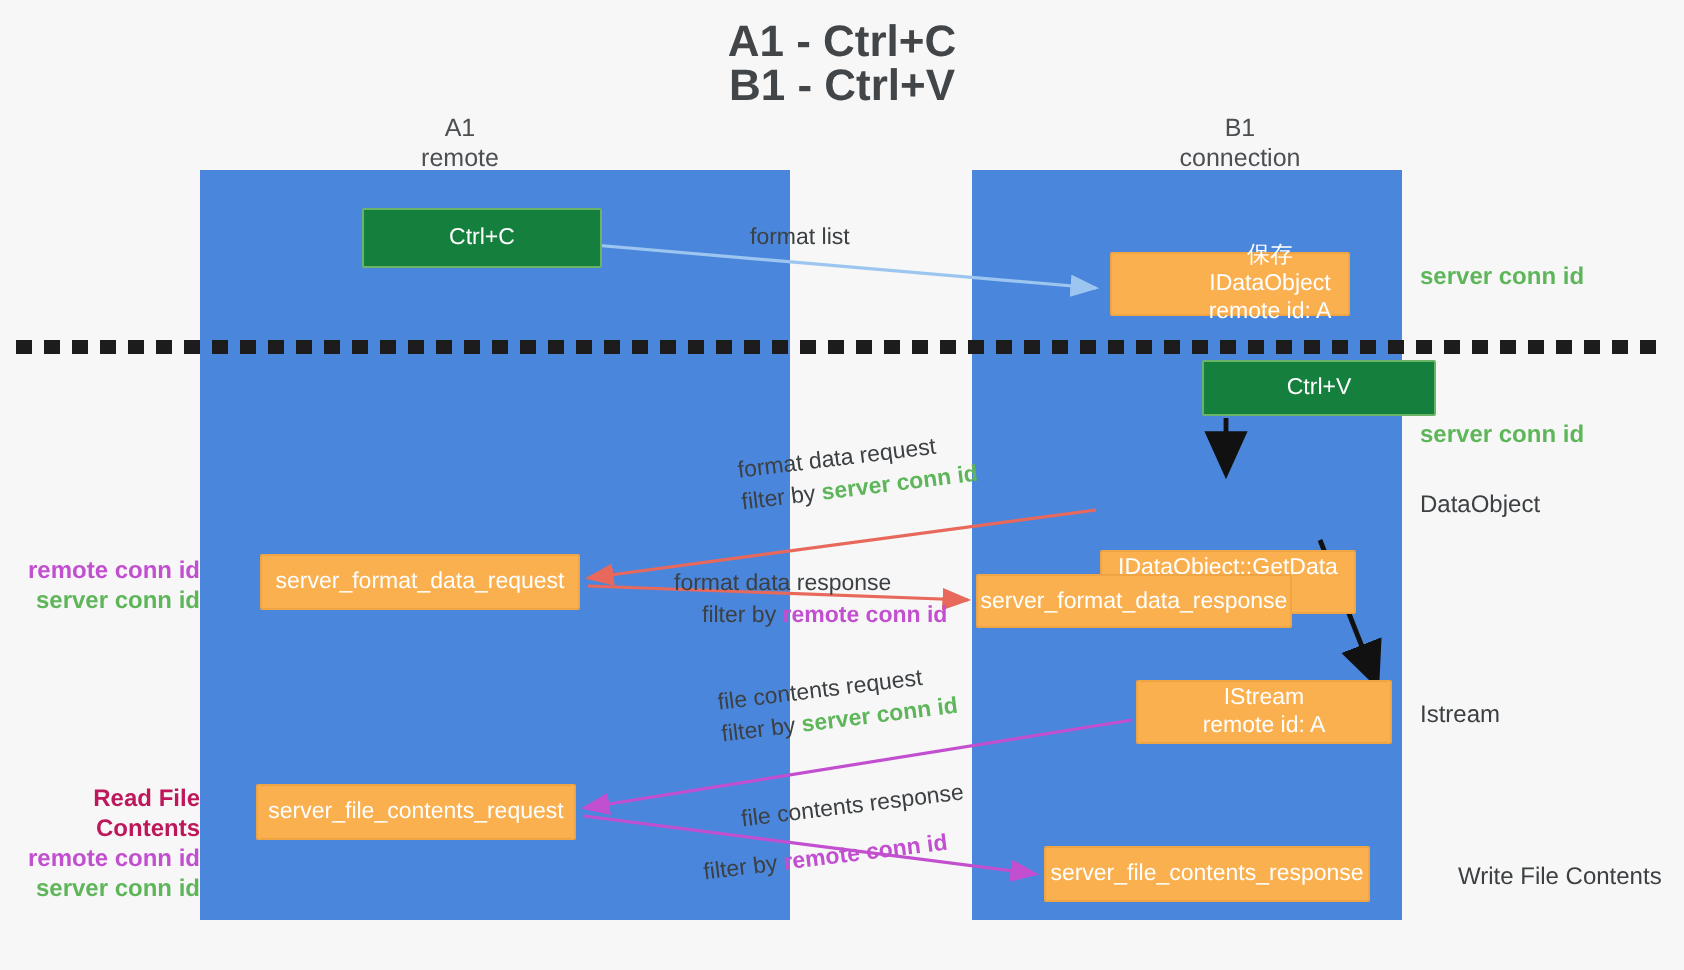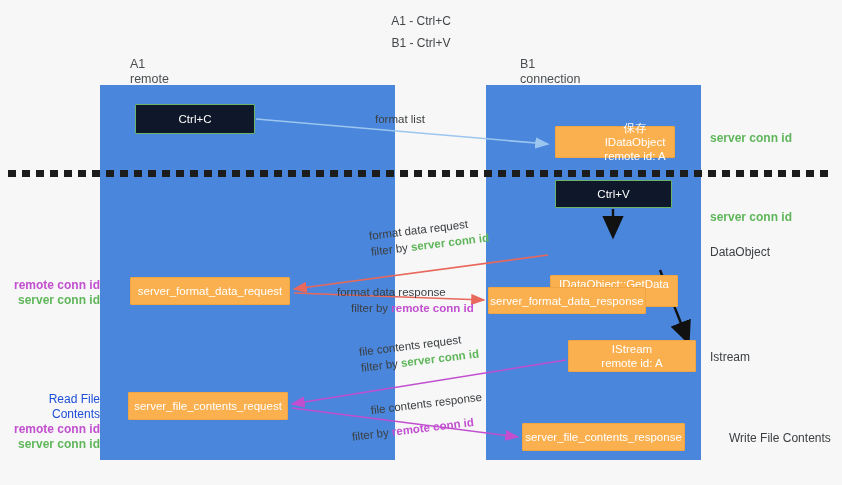--- a/index.html
+++ b/index.html
@@ -20,27 +20,29 @@
     inset: 0;
     width: 842px;
     height: 485px;
   }
   .abs { position: absolute; }
 
   
   #title-block {
     left: 0; top: 10px; width: 842px;
     text-align: center;
-    font-size: 12px;
+    font-size: 22px;
     line-height: 22px;
     color: #434649;
+    font-weight: bold;
   }
 
   
   .col-header {
+    text-align: center;
     font-size: 12.5px;
     line-height: 15px;
     color: #4b4f52;
   }
   #hdr-a1 { left: 130px; top: 57px; width: 200px; }
   #hdr-b1 { left: 520px; top: 57px; width: 200px; }
 
   
   .lane {
     background: #4a86dc;
@@ -63,21 +65,21 @@
     display: flex;
     flex-direction: column;
     align-items: center;
     justify-content: center;
     color: #ffffff;
     font-size: 11.5px;
     line-height: 14px;
     text-align: center;
     border-radius: 1px;
   }
-  .box.green  { background: #0f172a; border: 1px solid #6ab468; }
+  .box.green  { background: #15803d; border: 1px solid #6ab468; margin-left: 46px; }
   .box.orange { background: #fbb050; border: 1px solid #f0a544; }
   .box .l2 { font-size: 11.5px; }
 
   #box-ctrlc   { left: 135px; top: 104px; width: 120px; height: 30px; }
   #box-idataobj{ left: 555px; top: 126px; width: 120px; height: 32px; padding-left: 40px; }
   #box-ctrlv   { left: 555px; top: 180px; width: 117px; height: 28px; }
   #box-getdata { left: 550px; top: 236px; width: 128px; height: 32px; margin-top: 39px; }
   #box-fmtreq  { left: 130px; top: 277px; width: 160px; height: 28px; }
   #box-fmtresp { left: 488px; top: 287px; width: 158px; height: 27px; }
   #box-istream { left: 568px; top: 340px; width: 128px; height: 32px; }
@@ -94,21 +96,21 @@
   #note-serverconn-1 { left: 710px; top: 131px; }
   #note-serverconn-2 { left: 710px; top: 210px; }
   #note-dataobject   { left: 710px; top: 245px; }
   #note-istream      { left: 710px; top: 350px; }
   #note-writefile    { left: 710px; top: 431px; margin-left: 19px; }
 
   
   .left-note { font-size: 12px; line-height: 15px; }
   .left-note .magenta { color: #c24fd0; font-weight: bold; display: block; }
   .left-note .green   { color: #5fb65a; font-weight: bold; display: block; }
-  .left-note .plain   { color: #1d4ed8; display: block; font-weight: normal; }
+  .left-note .plain   { color: #be185d; display: block; font-weight: bold; }
   #left-note-1 { left: 10px; top: 278px; width: 90px; text-align: right; }
   #left-note-2 { left: 4px; top: 392px; width: 96px; text-align: right; }
 
   
   .edge-label {
     font-size: 11.5px;
     line-height: 16px;
     color: #3c4043;
     white-space: nowrap;
   }

